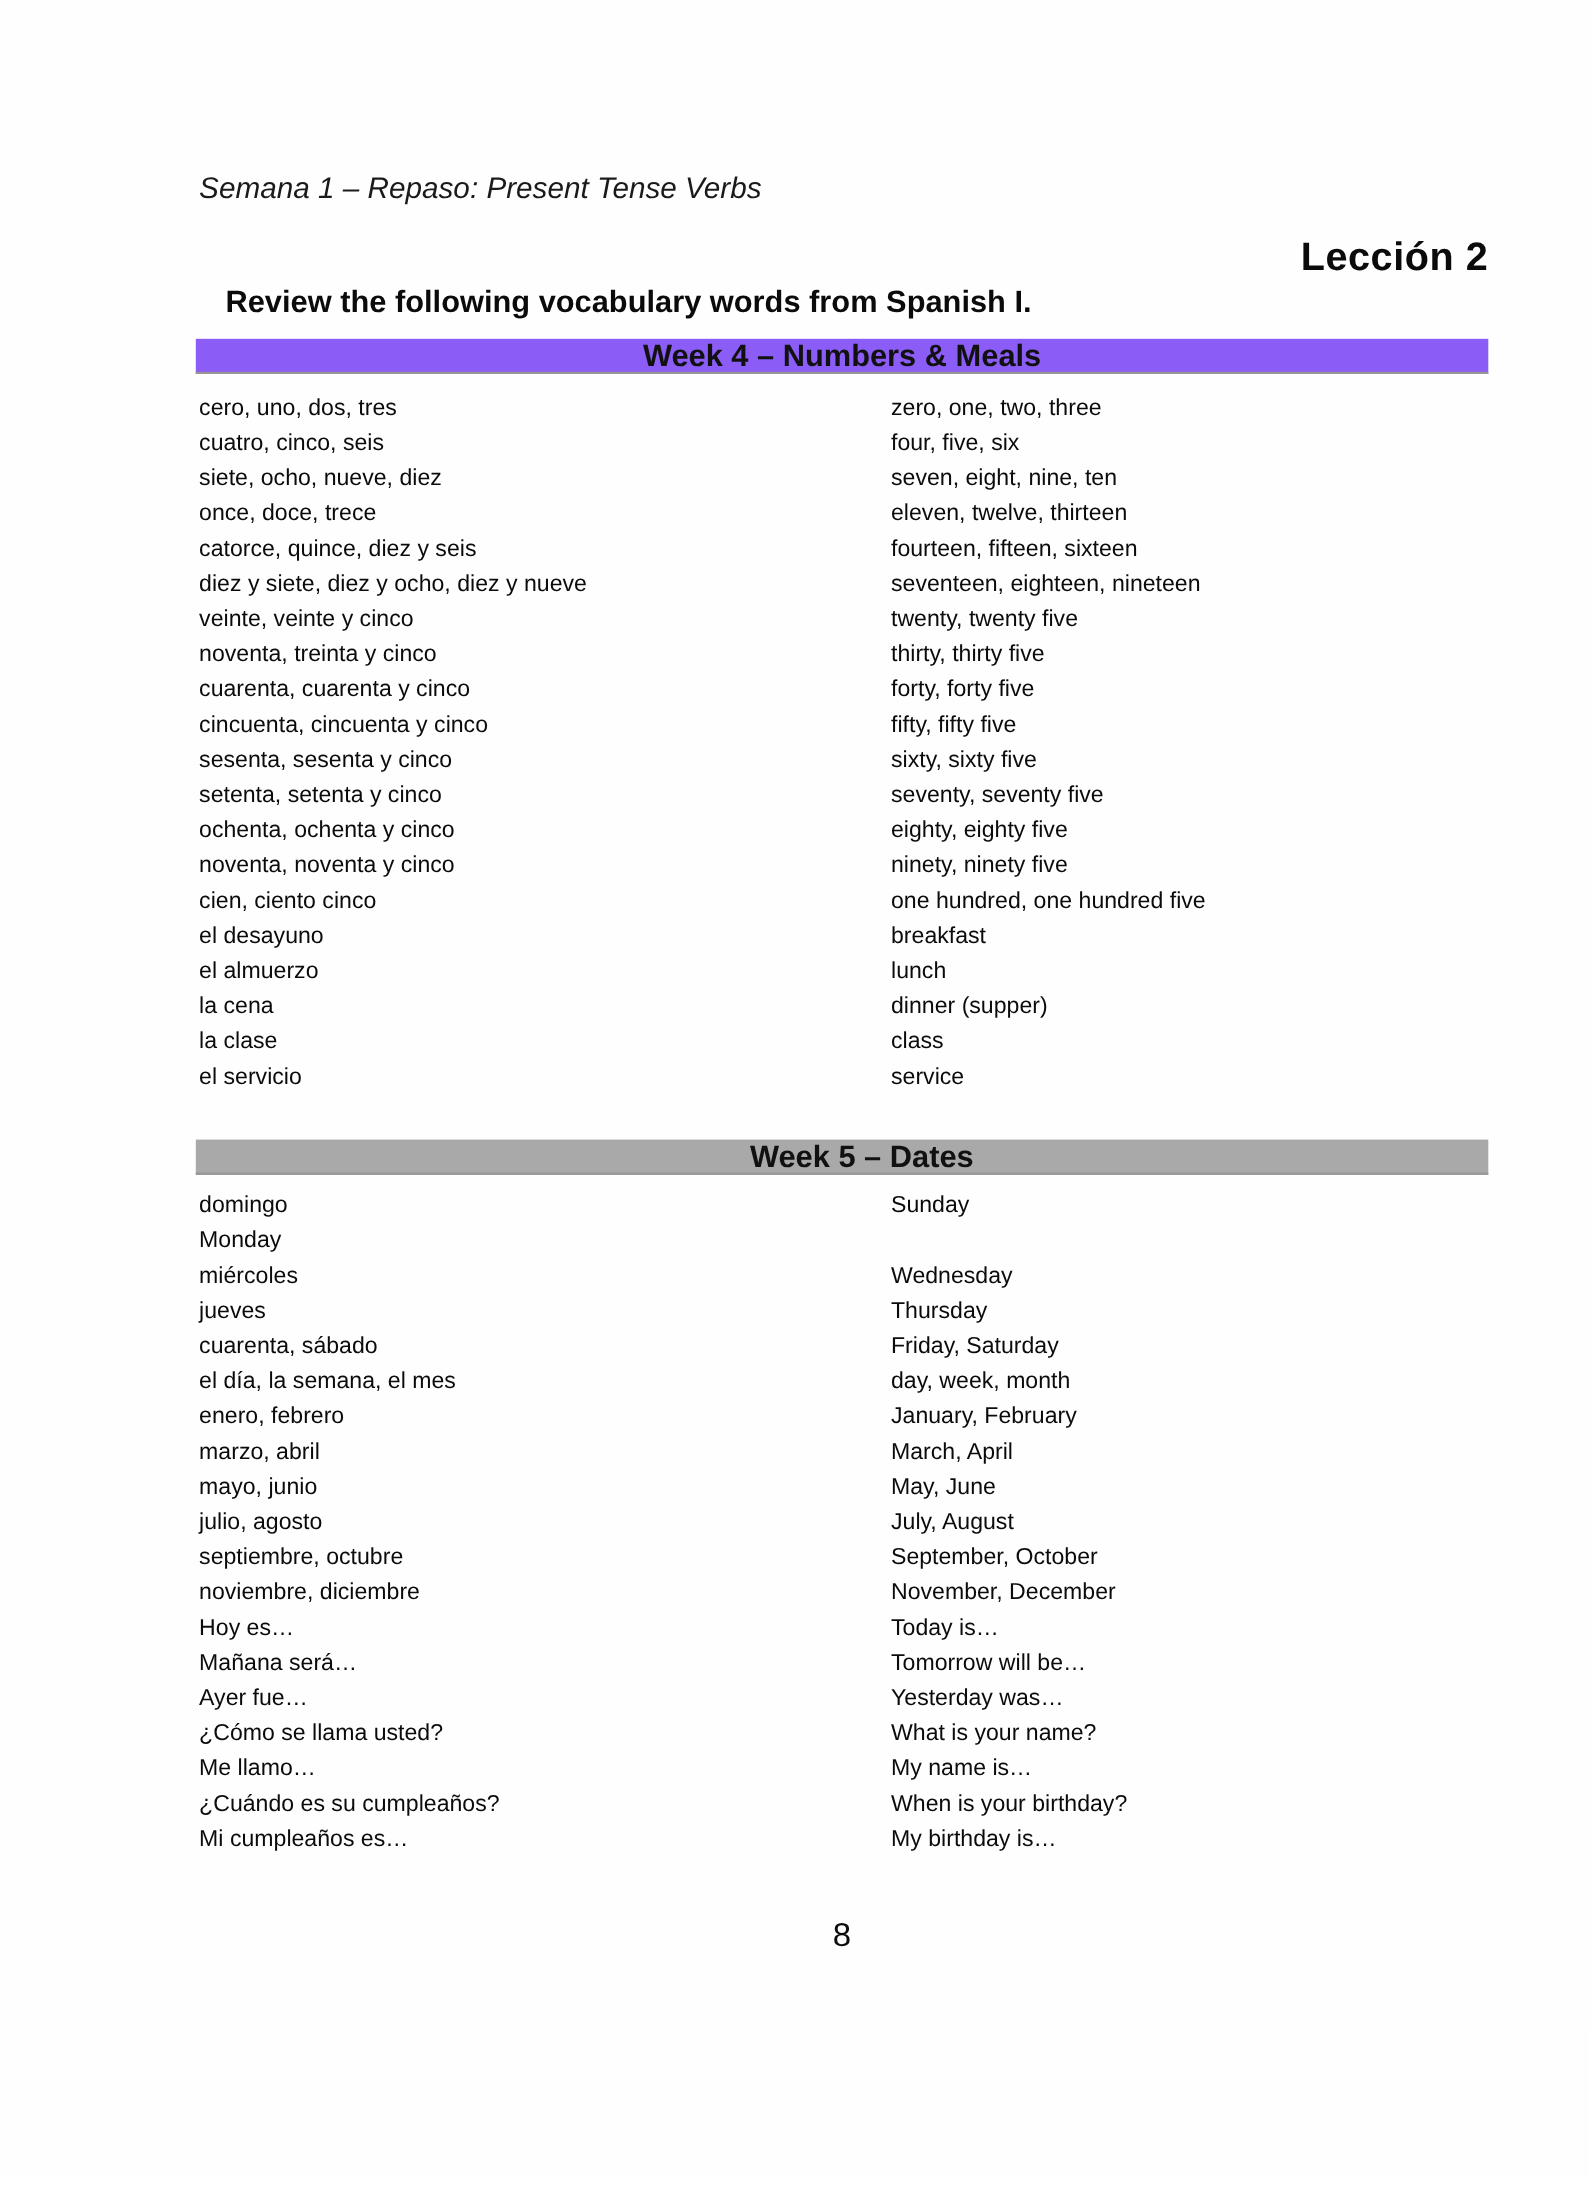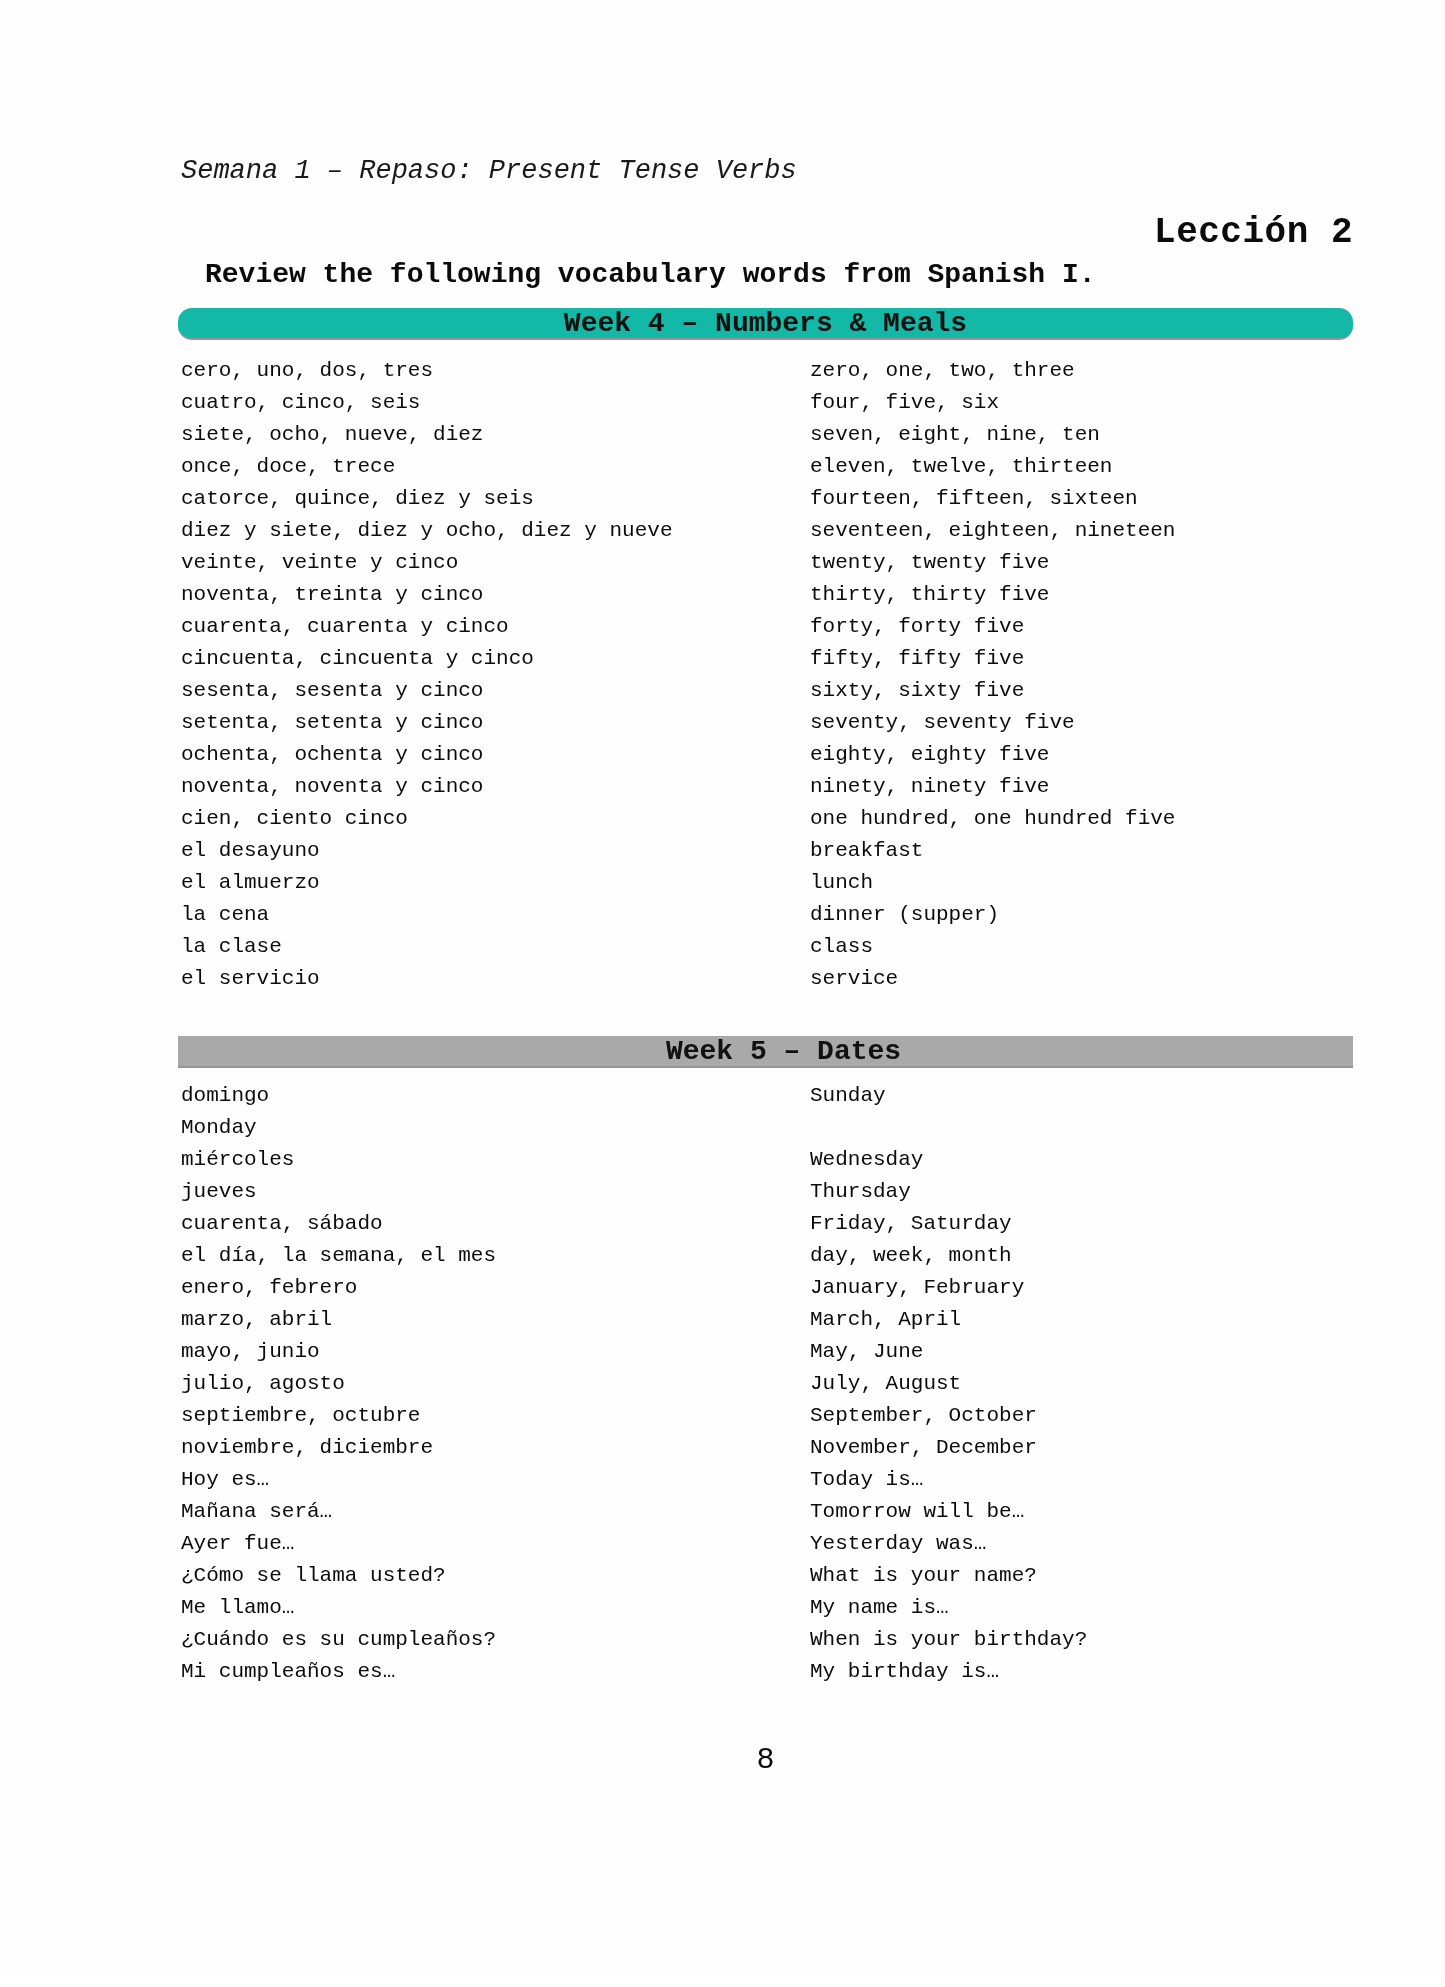--- a/index.html
+++ b/index.html
@@ -5,21 +5,21 @@
   html, body {
     margin: 0;
     padding: 0;
     background: #ffffff;
   }
   .page {
     position: relative;
     width: 1445px;
     height: 1979px;
     background: #fefefe;
-    font-family: Liberation Mono, monospace;
+    font-family: Liberation Sans, sans-serif;
     color: #0b0b0b;
     overflow: hidden;
   }
   .header-note {
     position: absolute;
     left: 181px;
     top: 156px;
     font-size: 27px;
     font-style: italic;
     color: #1a1a1a;
@@ -88,21 +88,21 @@
 <body>
 
 <div class="page">
 
   <div class="header-note">Semana 1 – Repaso: Present Tense Verbs</div>
 
   <div class="page-title">Lección 2</div>
 
   <div class="instructions">Review the following vocabulary words from Spanish I.</div>
 
-  <div class="section-banner banner-week4" style="background: #14b8a6; border-bottom-color: rgb(150, 150, 150); border-radius: 14px;">Week 4 – Numbers &amp; Meals</div>
+  <div class="section-banner banner-week4" style="background: #8b5cf6; border-bottom-color: rgb(150, 150, 150);">Week 4 – Numbers &amp; Meals</div>
 
   <div class="vocab-list list-week4">
   <div class="vocab-row">
     <span>cero, uno, dos, tres</span>
     <span>zero, one, two, three</span>
   </div>
 
   <div class="vocab-row">
     <span>cuatro, cinco, seis</span>
     <span>four, five, six</span>

